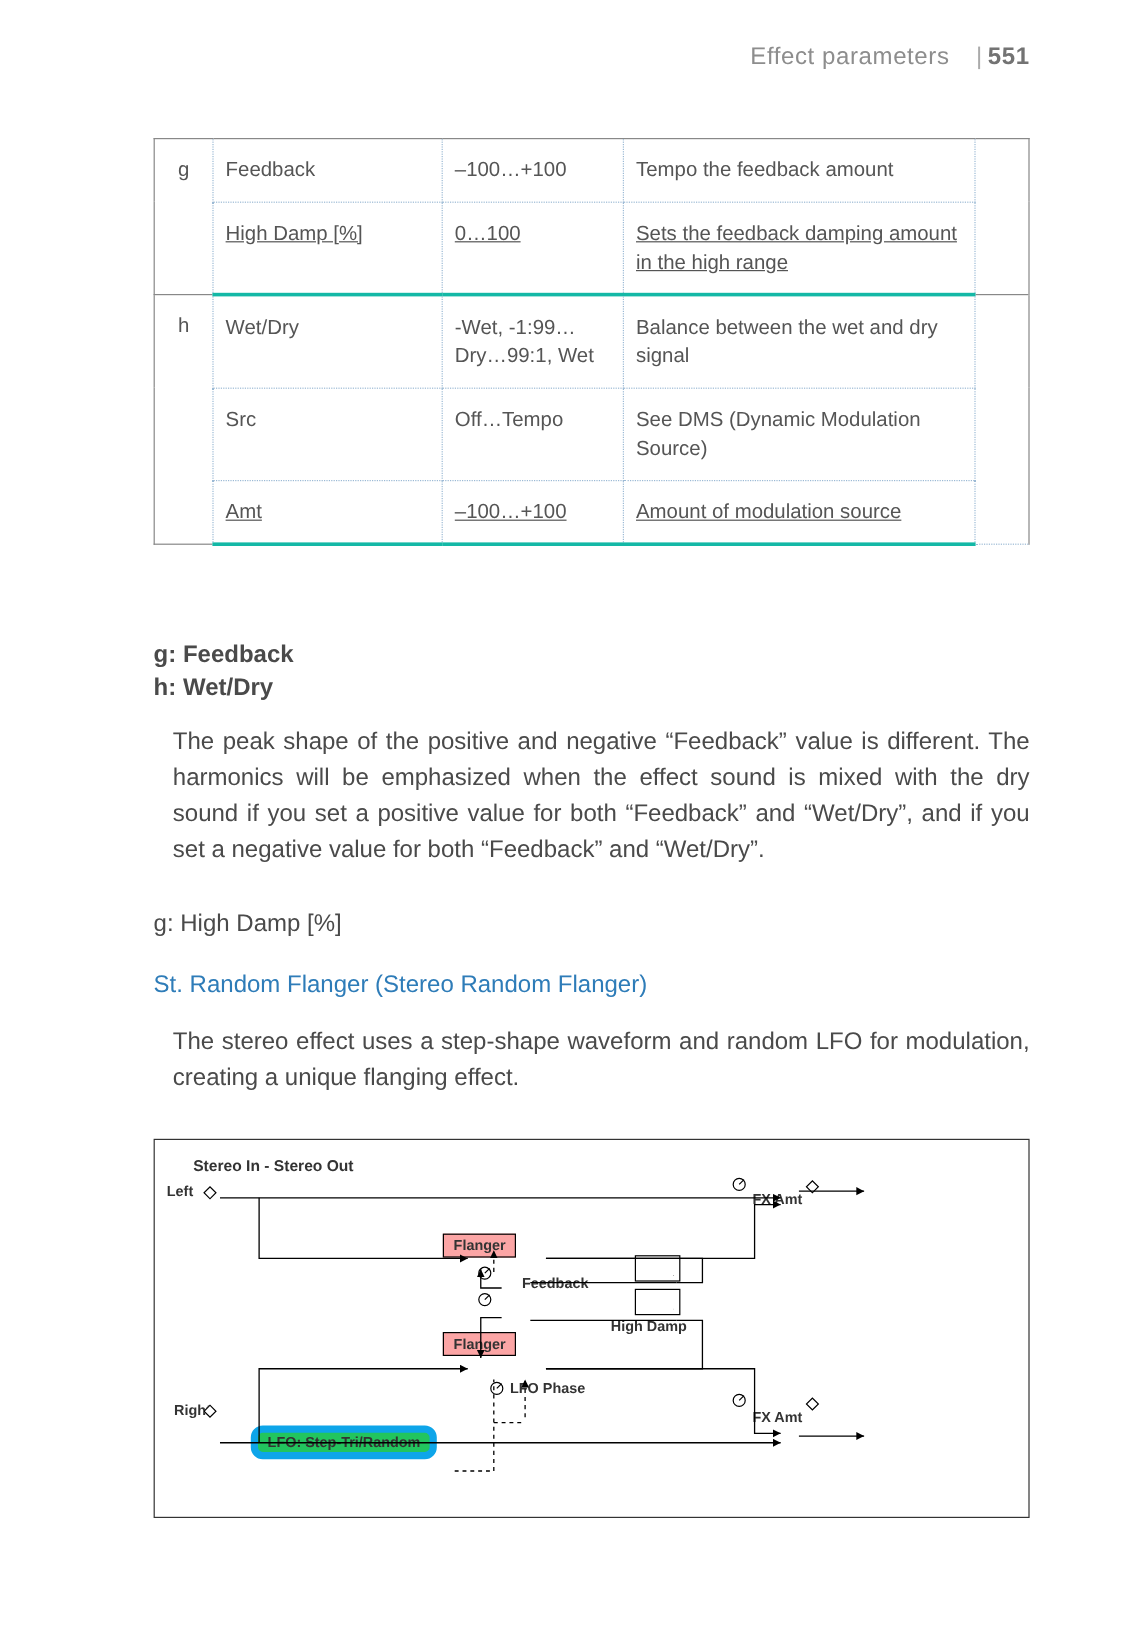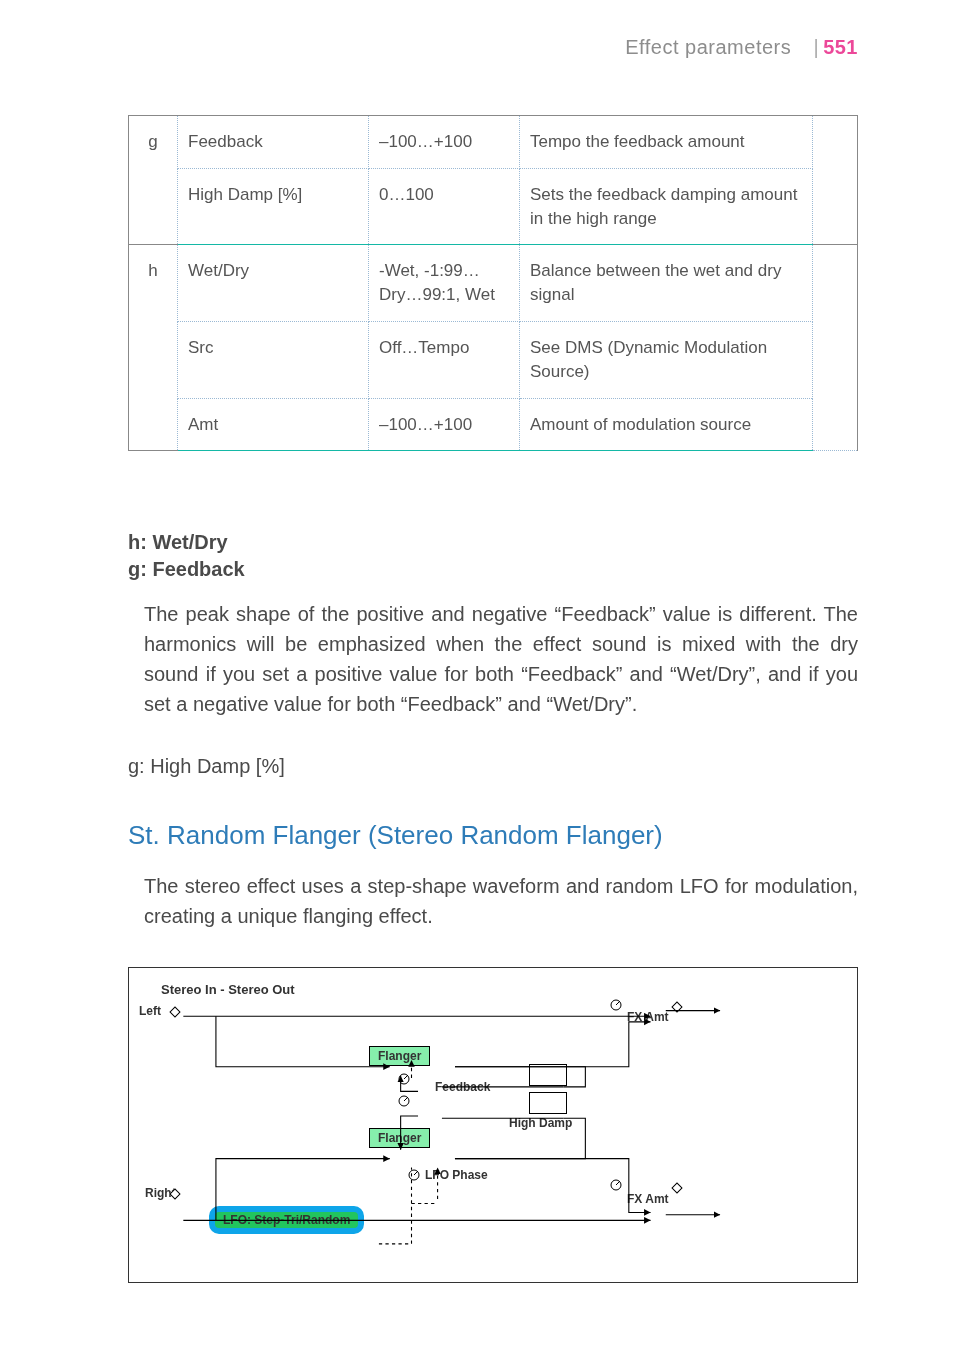--- a/index.html
+++ b/index.html
@@ -18,21 +18,21 @@
     position: relative;
   }
   .running-head {
     text-align: right;
     color: #8d8d8d;
     font-size: 20px;
     letter-spacing: 0.5px;
     margin-bottom: 56px;
   }
   .running-head .pnum {
-    color: #ec4899;
+    color: #737373;
     font-weight: 700;
   }
   .running-head .sep { margin: 0 4px; color:#aaa; }
 
   
   table.params {
     border-collapse: collapse;
     width: 100%;
     margin-bottom: 80px;
     font-size: 17px;
@@ -50,21 +50,21 @@
     border-top: 1px solid #888;
     border-bottom: 1px solid #888;
     border-left: 1px solid #888;
     text-align: center;
     color:#555;
   }
   table.params td.name  { width: 170px; }
   table.params td.range { width: 130px; }
   table.params td.last  { width: 24px; border-right:1px solid #888; }
   table.params tr.group-top td { border-top: 1px solid #888; }
-  table.params tr.group-bot td { border-bottom: 1px solid #14b8a6; }
+  table.params tr.group-bot td { border-bottom: 3px solid #14b8a6; text-decoration: underline; }
 
   
   .tight-heads p {
     margin: 0 0 4px 0;
     font-weight: 600;
     font-size: 20px;
     color:#4a4a4a;
   }
   p.body {
     font-size: 20px;
@@ -74,42 +74,42 @@
     margin: 18px 0 36px 16px;
   }
   p.subhead {
     font-weight: 400;
     font-size: 20px;
     margin: 30px 0 0 0;
     color:#4a4a4a;
   }
   h2.section {
     color: #2e7cb8;
-    font-size: 26px;
+    font-size: 20px;
     font-weight: 500;
-    margin: 42px 0 20px 0;
+    margin: 28px 0 20px 0;
   }
 
   
   .diagram-box {
     border: 1px solid #333;
     padding: 14px 28px 20px 28px;
     position: relative;
     height: 280px;
     font-family: Arial, sans-serif;
   }
   .diagram-box .title {
     font-size: 13px;
     font-weight: 700;
     margin: 0 0 4px 4px;
   }
   .dbox {
     position: absolute;
     border: 1px solid #000;
-    background: #86efac;
+    background: #fca5a5;
     font-size: 12px;
     font-weight: 700;
     text-align: center;
     padding: 2px 8px;
   }
   .dlbl {
     position: absolute;
     font-size: 12px;
     font-weight: 700;
   }
@@ -193,22 +193,22 @@
         </tr>
         <tr class="group-bot">
           <td class="name">Amt</td>
           <td class="range">–100…+100</td>
           <td>Amount of modulation source</td>
         </tr>
       </tbody>
   </table>
 
   <div class="tight-heads">
+    <p>g: Feedback</p>
     <p>h: Wet/Dry</p>
-    <p>g: Feedback</p>
   </div>
   <p class="body">The peak shape of the positive and negative “Feedback” value is different. The harmonics will be emphasized when the effect sound is mixed with the dry sound if you set a positive value for both “Feedback” and “Wet/Dry”, and if you set a negative value for both “Feedback” and “Wet/Dry”.</p>
 
   <p class="subhead">g: High Damp [%]</p>
 
   <h2 class="section">St. Random Flanger (Stereo Random Flanger)</h2>
   <p class="body" style="margin-top:12px;">The stereo effect uses a step-shape waveform and random LFO for modulation, creating a unique flanging effect.</p>
 
   <div class="diagram-box">
     <p class="title">Stereo In - Stereo Out</p>

